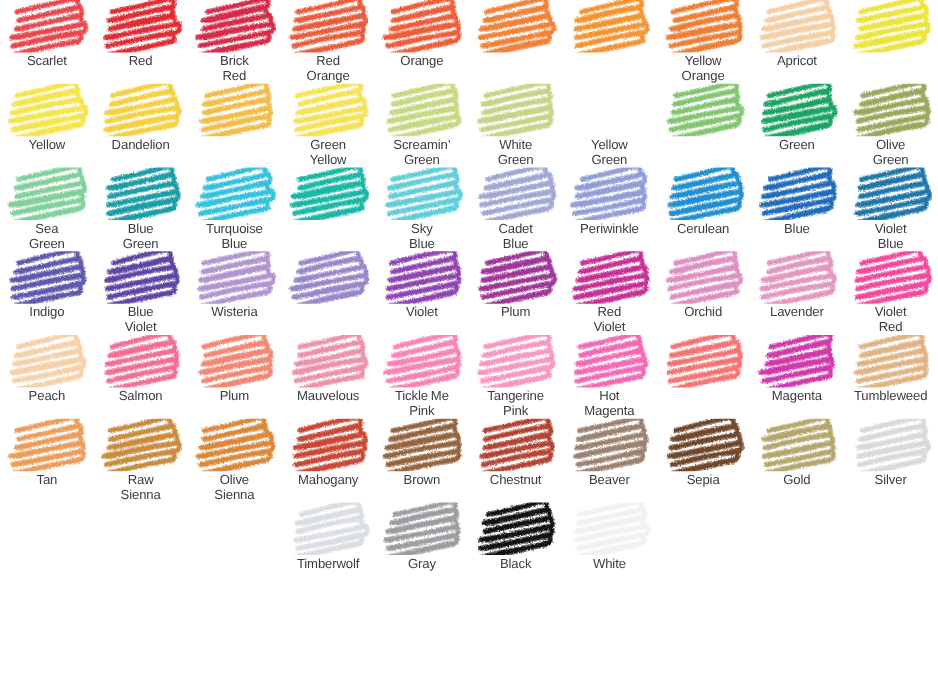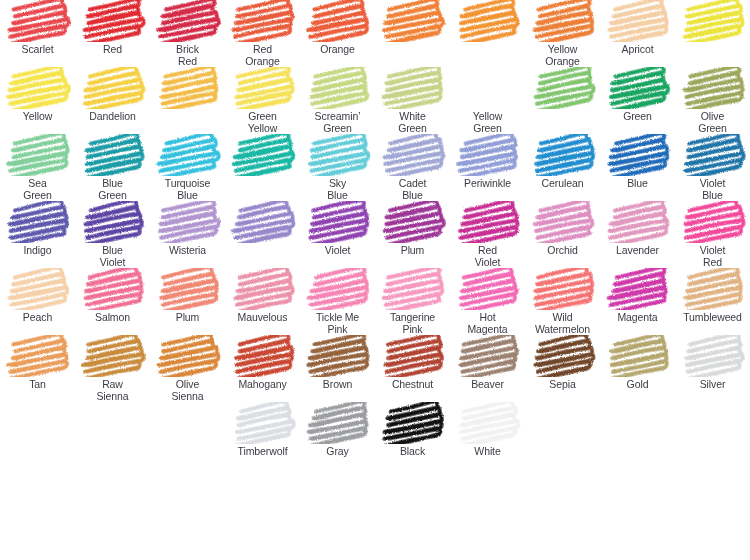--- a/index.html
+++ b/index.html
@@ -768,21 +768,20 @@
             <filter id="rough48" x="-20%" y="-20%" width="140%" height="140%">
               <feTurbulence type="fractalNoise" baseFrequency="0.72 0.55" numOctaves="3" seed="48" result="n"></feTurbulence>
               <feDisplacementMap in="SourceGraphic" in2="n" scale="2.6" xChannelSelector="R" yChannelSelector="G"></feDisplacementMap>
             </filter>
           </defs>
           <g filter="url(#rough48)">
             <path d="M8.3,9.5 Q31.8,3.1 55.3,-1.5 Q58.3,4.7 56.8,6.3 Q32.5,12.3 10.3,16.3 L7.2,16.3 Q33.4,9.9 59.7,5.3 Q62.7,11.5 58.4,13.1 Q32.8,17.4 9.2,23.1 L5.4,23.1 Q33.1,18.6 60.9,12.1 Q63.9,18.3 60.0,19.9 Q32.7,24.3 7.4,29.9 L5.5,29.9 Q33.1,24.5 60.7,18.9 Q63.7,25.0 58.4,26.7 Q32.0,32.5 7.5,36.7 L6.4,36.7 Q32.8,31.8 59.3,25.7 Q62.3,31.9 56.8,33.5 Q31.6,36.8 8.4,43.5 L7.6,43.5 Q31.9,37.5 56.3,32.5" fill="none" stroke="#f47272" stroke-width="4.6" stroke-linecap="round" stroke-linejoin="round" opacity="0.62"></path>
             <path d="M8.3,9.5 Q31.8,3.1 55.3,-1.5 Q58.3,4.7 56.8,6.3 Q32.5,12.3 10.3,16.3 L7.2,16.3 Q33.4,9.9 59.7,5.3 Q62.7,11.5 58.4,13.1 Q32.8,17.4 9.2,23.1 L5.4,23.1 Q33.1,18.6 60.9,12.1 Q63.9,18.3 60.0,19.9 Q32.7,24.3 7.4,29.9 L5.5,29.9 Q33.1,24.5 60.7,18.9 Q63.7,25.0 58.4,26.7 Q32.0,32.5 7.5,36.7 L6.4,36.7 Q32.8,31.8 59.3,25.7 Q62.3,31.9 56.8,33.5 Q31.6,36.8 8.4,43.5 L7.6,43.5 Q31.9,37.5 56.3,32.5" fill="none" stroke="#f47272" stroke-width="2.7" stroke-linecap="round" stroke-linejoin="round" opacity="0.95"></path>
           </g>
         </svg>
-        <div class="label"><span class="l1">Wild</span><span class="l2">Watermelon</span></div>
       </div>
       <div class="cell">
         <svg class="swatch" viewBox="0 0 66 42" width="66" height="42">
           <defs>
             <filter id="rough49" x="-20%" y="-20%" width="140%" height="140%">
               <feTurbulence type="fractalNoise" baseFrequency="0.72 0.55" numOctaves="3" seed="49" result="n"></feTurbulence>
               <feDisplacementMap in="SourceGraphic" in2="n" scale="2.6" xChannelSelector="R" yChannelSelector="G"></feDisplacementMap>
             </filter>
           </defs>
           <g filter="url(#rough49)">

